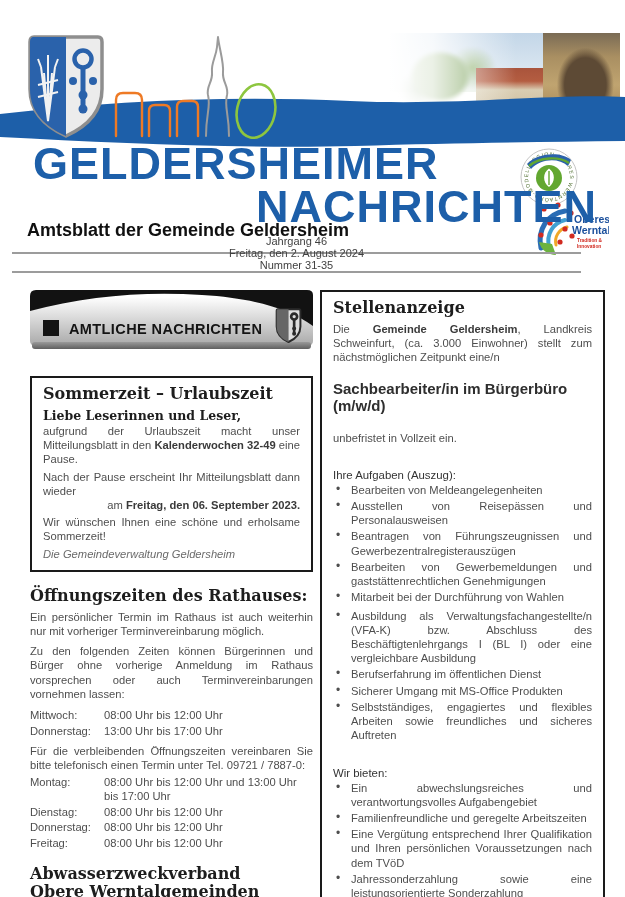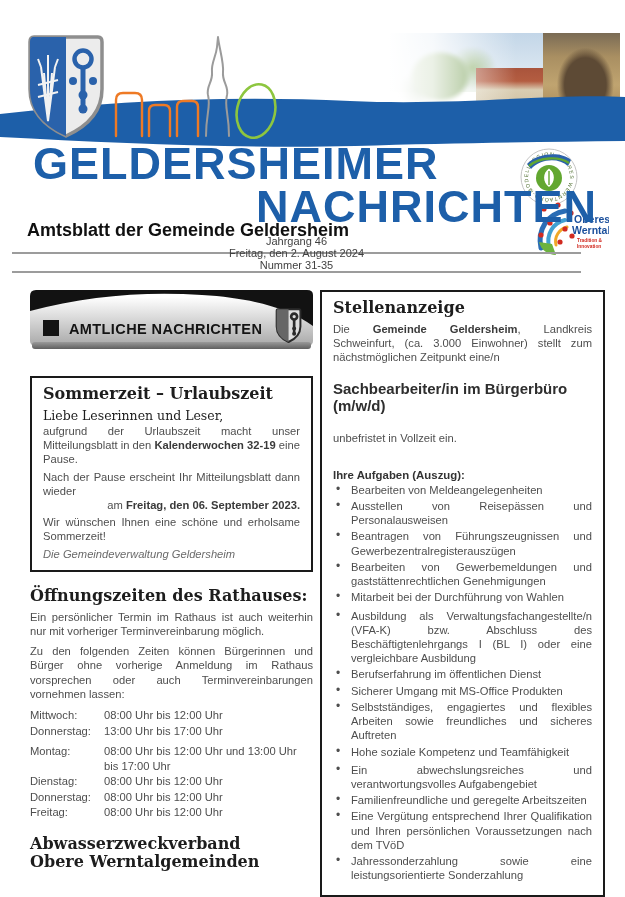--- a/index.html
+++ b/index.html
@@ -36,36 +36,36 @@
             display:flex;justify-content:flex-end;align-items:center;
             font-size:11px;color:#3f3f3f;padding:0 5px;box-sizing:border-box;flex-direction:column;}
   
   .col-l{position:absolute;left:30px;top:290px;width:283px;}
   .col-r{position:absolute;left:320px;top:290px;width:285px;}
   .banner-svg{display:block;}
   .box{border:2px solid #1a1a1a;padding:7px 11px 9px 11px;box-sizing:border-box;}
   .notice{margin-top:24px;}
   .serif-h{font-family:"DejaVu Serif",serif;font-weight:bold;color:#1d1d1d;font-size:16px;
            line-height:1.12;margin:0 0 5px 0;}
-  .serif-sub{font-family:"DejaVu Serif",serif;font-weight:normal;color:#1d1d1d;font-size:12.5px;margin:2px 0 1px 0;}
+  .serif-sub{font-family:"DejaVu Serif",serif;font-weight:bold;color:#1d1d1d;font-size:12.5px;margin:2px 0 1px 0;}
   p{margin:0 0 3px 0;font-size:11.2px;line-height:1.27;text-align:justify;}
   .ctr{text-align:right;}
   .b{font-weight:bold;color:#3a3a3a;}
   .it{font-style:italic;color:#6a6a6a;}
   .sec{margin-top:15px;}
   .hrow{display:flex;font-size:11.2px;line-height:1.3;margin:1px 0;}
   .hlabel{flex:0 0 74px;}
   .hval{flex:1;}
   ul.blist{list-style:none;margin:0 0 4px 0;padding:0;}
   ul.blist li{position:relative;padding-left:18px;font-size:11.2px;line-height:1.27;
               text-align:justify;margin:0 0 2px 0;}
   ul.blist li::before{content:"•";position:absolute;left:3px;top:-1px;font-size:12px;color:#4e4e4e;}
   .jobbox{min-height:578px;}
   .jobtitle{font-size:15px;font-weight:bold;color:#2e2e2e;text-align:left;margin:15px 0 17px 0;}
-  .subhead{font-size:11.4px;font-weight:bold;color:#333;margin:24px 0 2px 0;}
+  .subhead{font-size:11.4px;font-weight:normal;color:#333;margin:24px 0 2px 0;}
 </style>
 </head>
 <body>
 
 <div class="photo">
   <div class="ph-sky"></div>
   <div class="ph-trees"></div>
   <div class="ph-bldg"></div>
   <div class="ph-wall"></div>
   <div class="ph-road"></div>
@@ -175,41 +175,42 @@
       <circle cx="55" cy="26" r="9" fill="none" stroke="#2a2a2a" stroke-width="8"></circle>
       <rect x="51" y="36" width="8" height="44" fill="#2a2a2a"></rect>
       <circle cx="55" cy="62" r="6" fill="#2a2a2a"></circle>
         <circle cx="55" cy="78" r="6" fill="#2a2a2a"></circle>
     </g>
   </svg>
 
   <div class="box notice">
     <div class="serif-h">Sommerzeit – Urlaubszeit</div>
     <div class="serif-sub">Liebe Leserinnen und Leser,</div>
-    <p><span>aufgrund der Urlaubszeit macht unser Mitteilungsblatt in den </span><span class="b">Kalenderwochen 32-19</span><span> eine Pause.</span></p>
+    <p><span>aufgrund der Urlaubszeit macht unser Mitteilungsblatt in den </span><span class="b">Kalenderwochen 32-49</span><span> eine Pause.</span></p>
     <p style="margin-bottom:0;">Nach der Pause erscheint Ihr Mitteilungsblatt dann wieder</p>
     <p class="ctr"><span>am </span><span class="b">Freitag, den 06. September 2023.</span></p>
     <p>Wir wünschen Ihnen eine schöne und erholsame Sommerzeit!</p>
     <p class="it" style="margin-bottom:0;">Die Gemeindeverwaltung Geldersheim</p>
   </div>
 
   <div class="sec">
     <div class="serif-h">Öffnungszeiten des Rathauses:</div>
     <p style="margin-bottom:6px;">Ein persönlicher Termin im Rathaus ist auch weiterhin nur mit vorheriger Terminvereinbarung möglich.</p>
     <p style="margin-bottom:7px;">Zu den folgenden Zeiten können Bürgerinnen und Bürger ohne vorherige Anmeldung im Rathaus vorsprechen oder auch Terminvereinbarungen vornehmen lassen:</p>
     <div style="margin-bottom:6px;">
         <div class="hrow">
           <span class="hlabel">Mittwoch:</span>
           <span class="hval">08:00 Uhr bis 12:00 Uhr</span>
         </div>
         <div class="hrow">
           <span class="hlabel">Donnerstag:</span>
           <span class="hval">13:00 Uhr bis 17:00 Uhr</span>
         </div>
       </div>
+    <p style="margin-bottom:2px;">Für die verbleibenden Öffnungszeiten vereinbaren Sie bitte telefonisch einen Termin unter Tel. 09721 / 7887-0:</p>
     <div>
         <div class="hrow">
           <span class="hlabel">Montag:</span>
           <span class="hval">08:00 Uhr bis 12:00 Uhr und 13:00 Uhr bis 17:00 Uhr</span>
         </div>
         <div class="hrow">
           <span class="hlabel">Dienstag:</span>
           <span class="hval">08:00 Uhr bis 12:00 Uhr</span>
         </div>
         <div class="hrow">
@@ -244,23 +245,23 @@
         <li>Beantragen von Führungszeugnissen und Gewerbezentralregisterauszügen</li>
         <li>Bearbeiten von Gewerbemeldungen und gaststättenrechtlichen Genehmigungen</li>
         <li>Mitarbeit bei der Durchführung von Wahlen</li>
       </ul>
 
     <ul class="blist">
         <li>Ausbildung als Verwaltungsfachangestellte/n (VFA-K) bzw. Abschluss des Beschäftigtenlehrgangs I (BL I) oder eine vergleichbare Ausbildung</li>
         <li>Berufserfahrung im öffentlichen Dienst</li>
         <li>Sicherer Umgang mit MS-Office Produkten</li>
         <li>Selbstständiges, engagiertes und flexibles Arbeiten sowie freundliches und sicheres Auftreten</li>
-        <li>Hohe soziale Kompetenz und Teamfähigkeit</li>
       </ul>
 
+    <div class="subhead">Wir bieten:</div>
     <ul class="blist">
         <li>Ein abwechslungsreiches und verantwortungsvolles Aufgabengebiet</li>
         <li>Familienfreundliche und geregelte Arbeitszeiten</li>
         <li>Eine Vergütung entsprechend Ihrer Qualifikation und Ihren persönlichen Voraussetzungen nach dem TVöD</li>
         <li>Jahressonderzahlung sowie eine leistungsorientierte Sonderzahlung</li>
       </ul>
 
   </div>
 </div>
 

